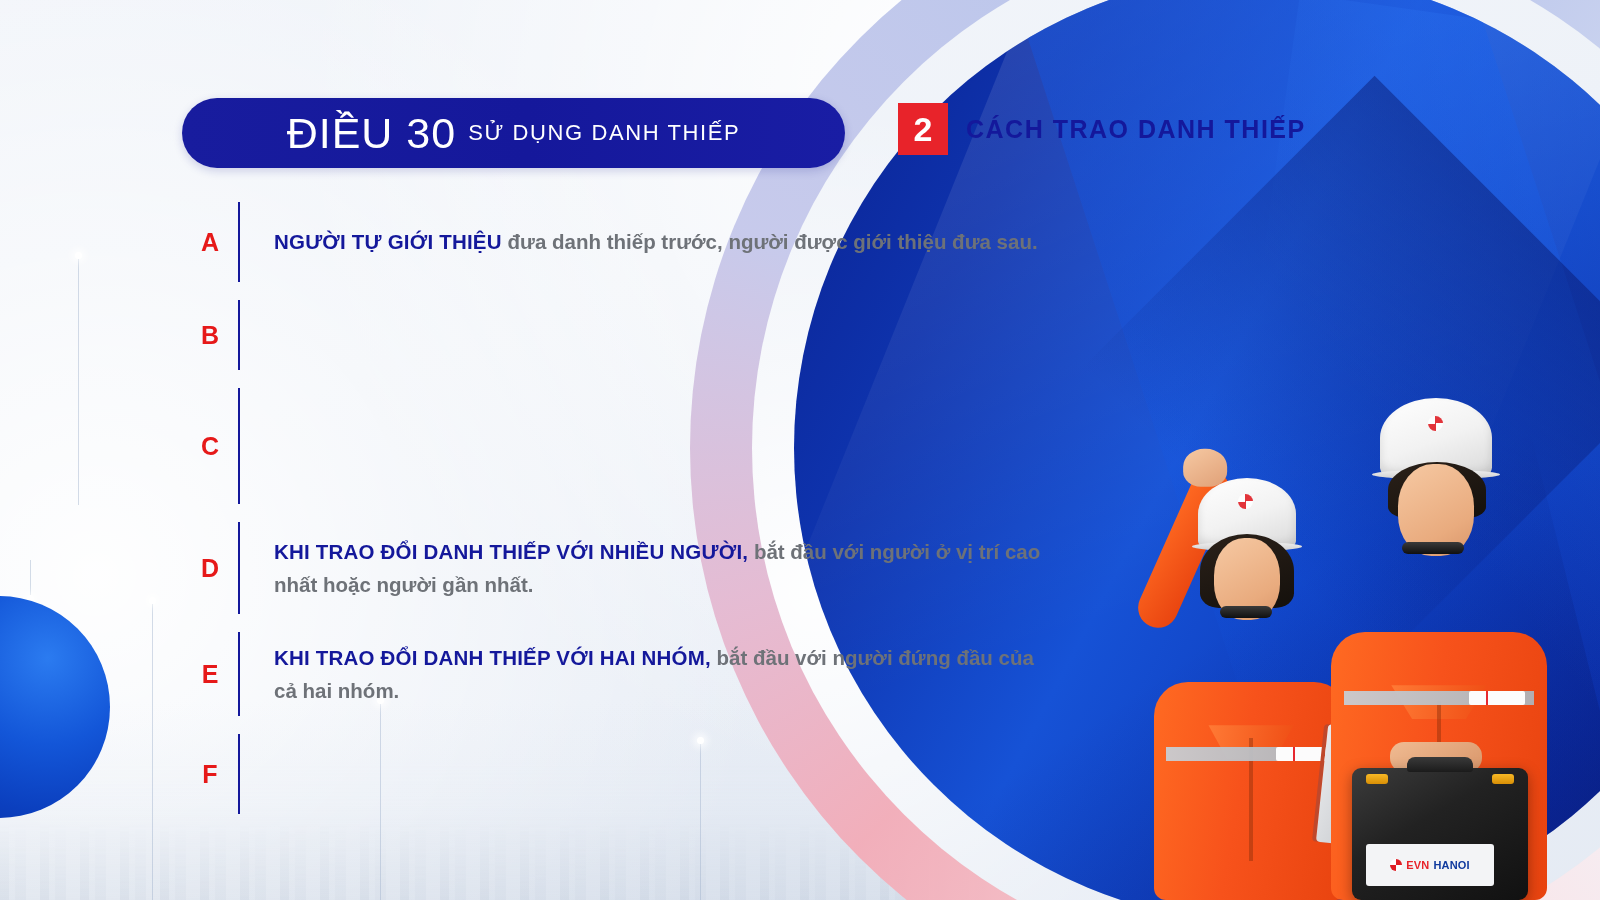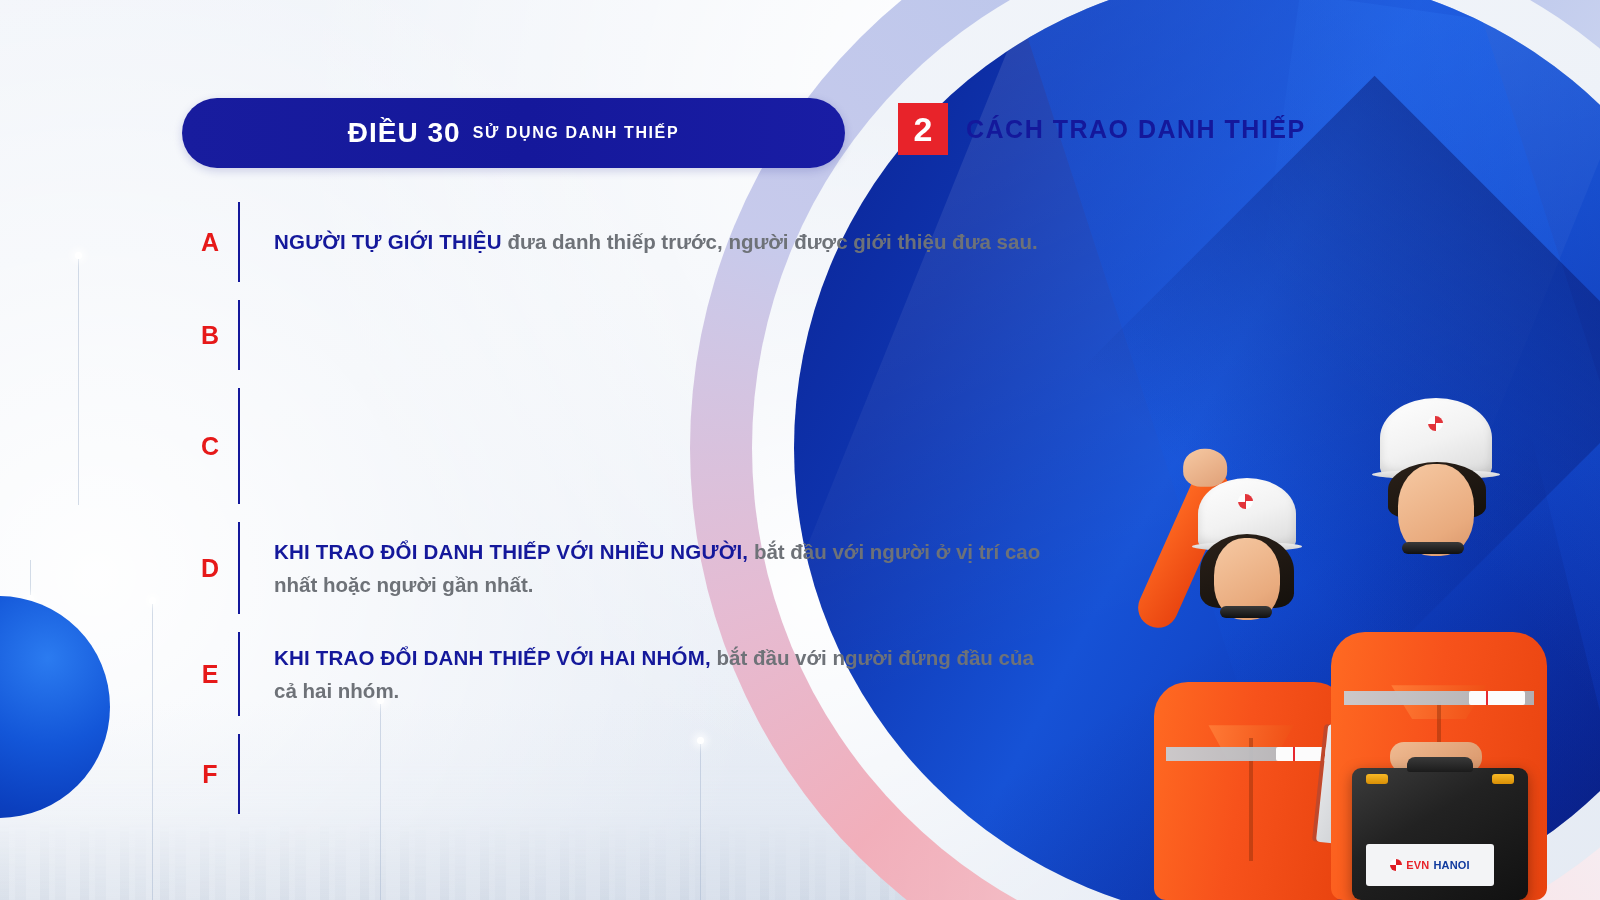--- a/index.html
+++ b/index.html
@@ -181,24 +181,24 @@
 
   
   .pill {
     position:absolute; left:182px; top:98px; width:663px; height:70px;
     border-radius:35px;
     background:linear-gradient(90deg,#181C9E 0%, #15189B 52%, #191DA4 100%);
     display:flex; align-items:center; justify-content:center; gap:12px;
     box-shadow:0 3px 10px rgba(18,24,140,0.18);
   }
   .pill-main {
-    color:#ffffff; font-size:28px; font-weight:bold; letter-spacing:1px;
+    color:#ffffff; font-size:43px; font-weight:normal; letter-spacing:1px;
   }
   .pill-sub {
-    color:#ffffff; font-size:16px; font-weight:bold; letter-spacing:1.6px;
+    color:#ffffff; font-size:22px; font-weight:normal; letter-spacing:1.6px;
   }
 
   
   .sec2 { position:absolute; left:898px; top:103px; display:flex; align-items:center; gap:18px; }
   .sec2-num {
     width:50px; height:52px; background:#E8232A; color:#ffffff;
     font-size:34px; font-weight:bold; display:flex; align-items:center; justify-content:center;
     line-height:1;
   }
   .sec2-title { color:#14189B; font-size:25px; font-weight:bold; letter-spacing:1.5px; white-space:nowrap; }

